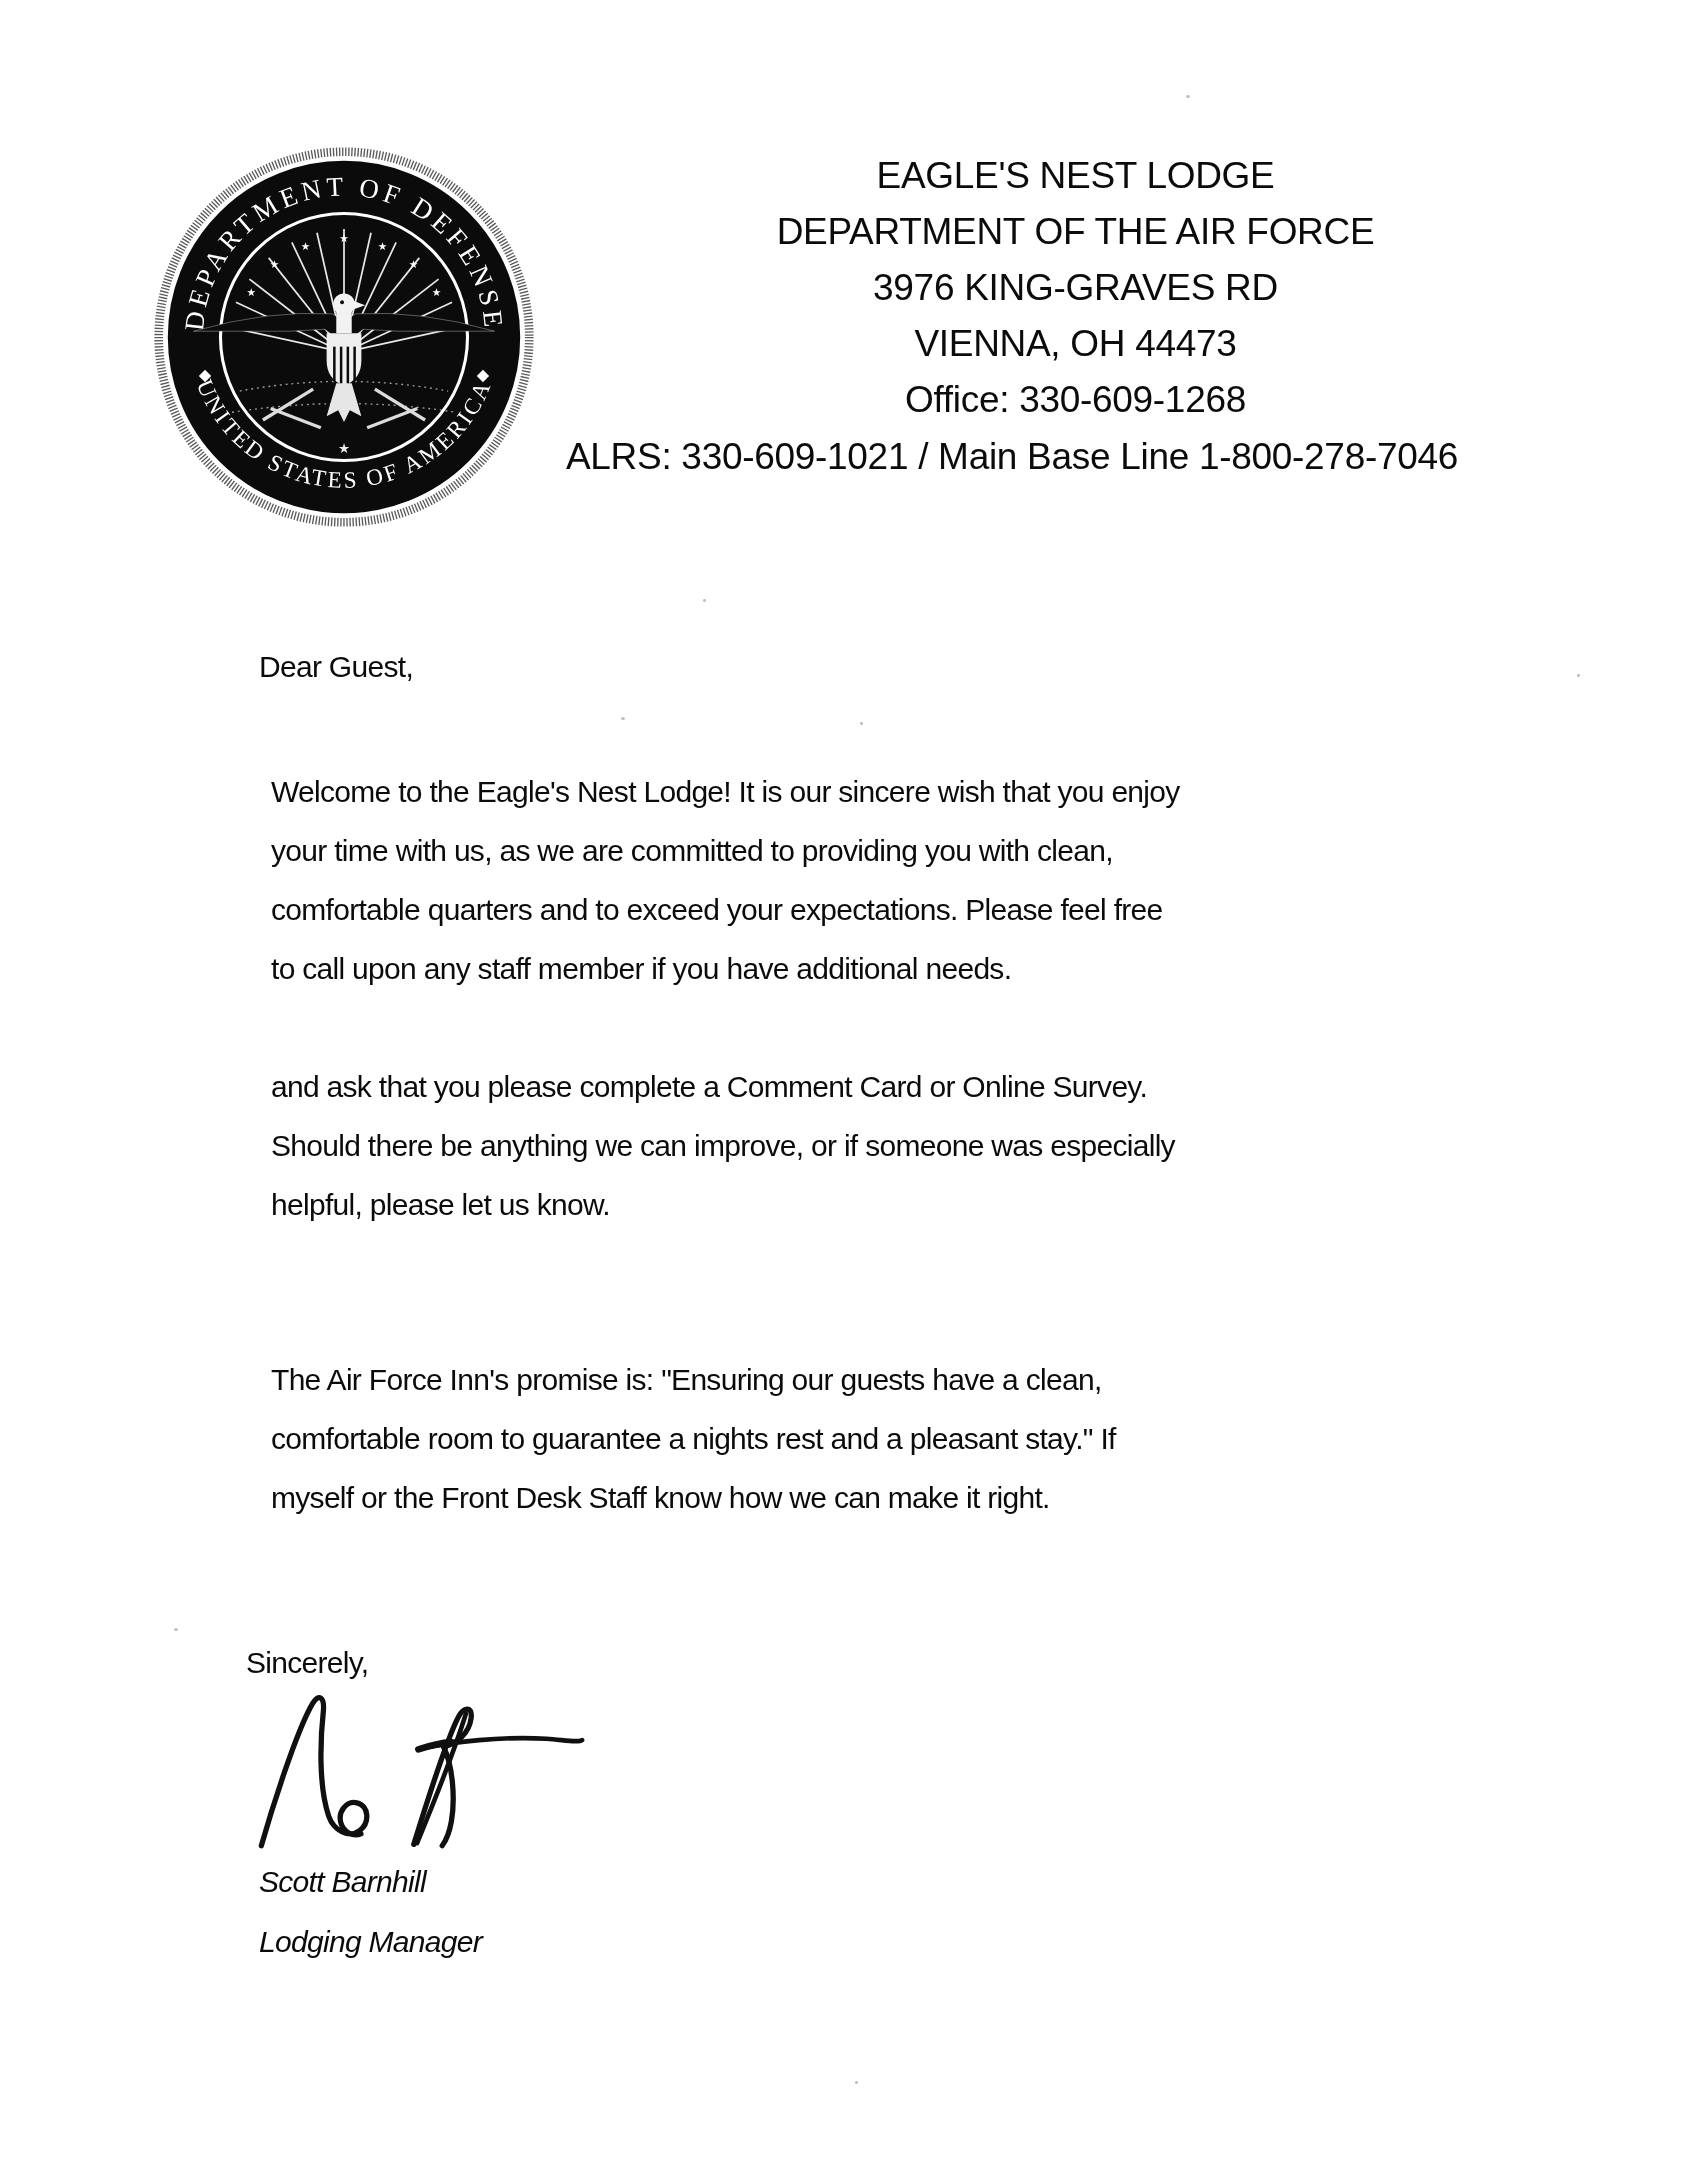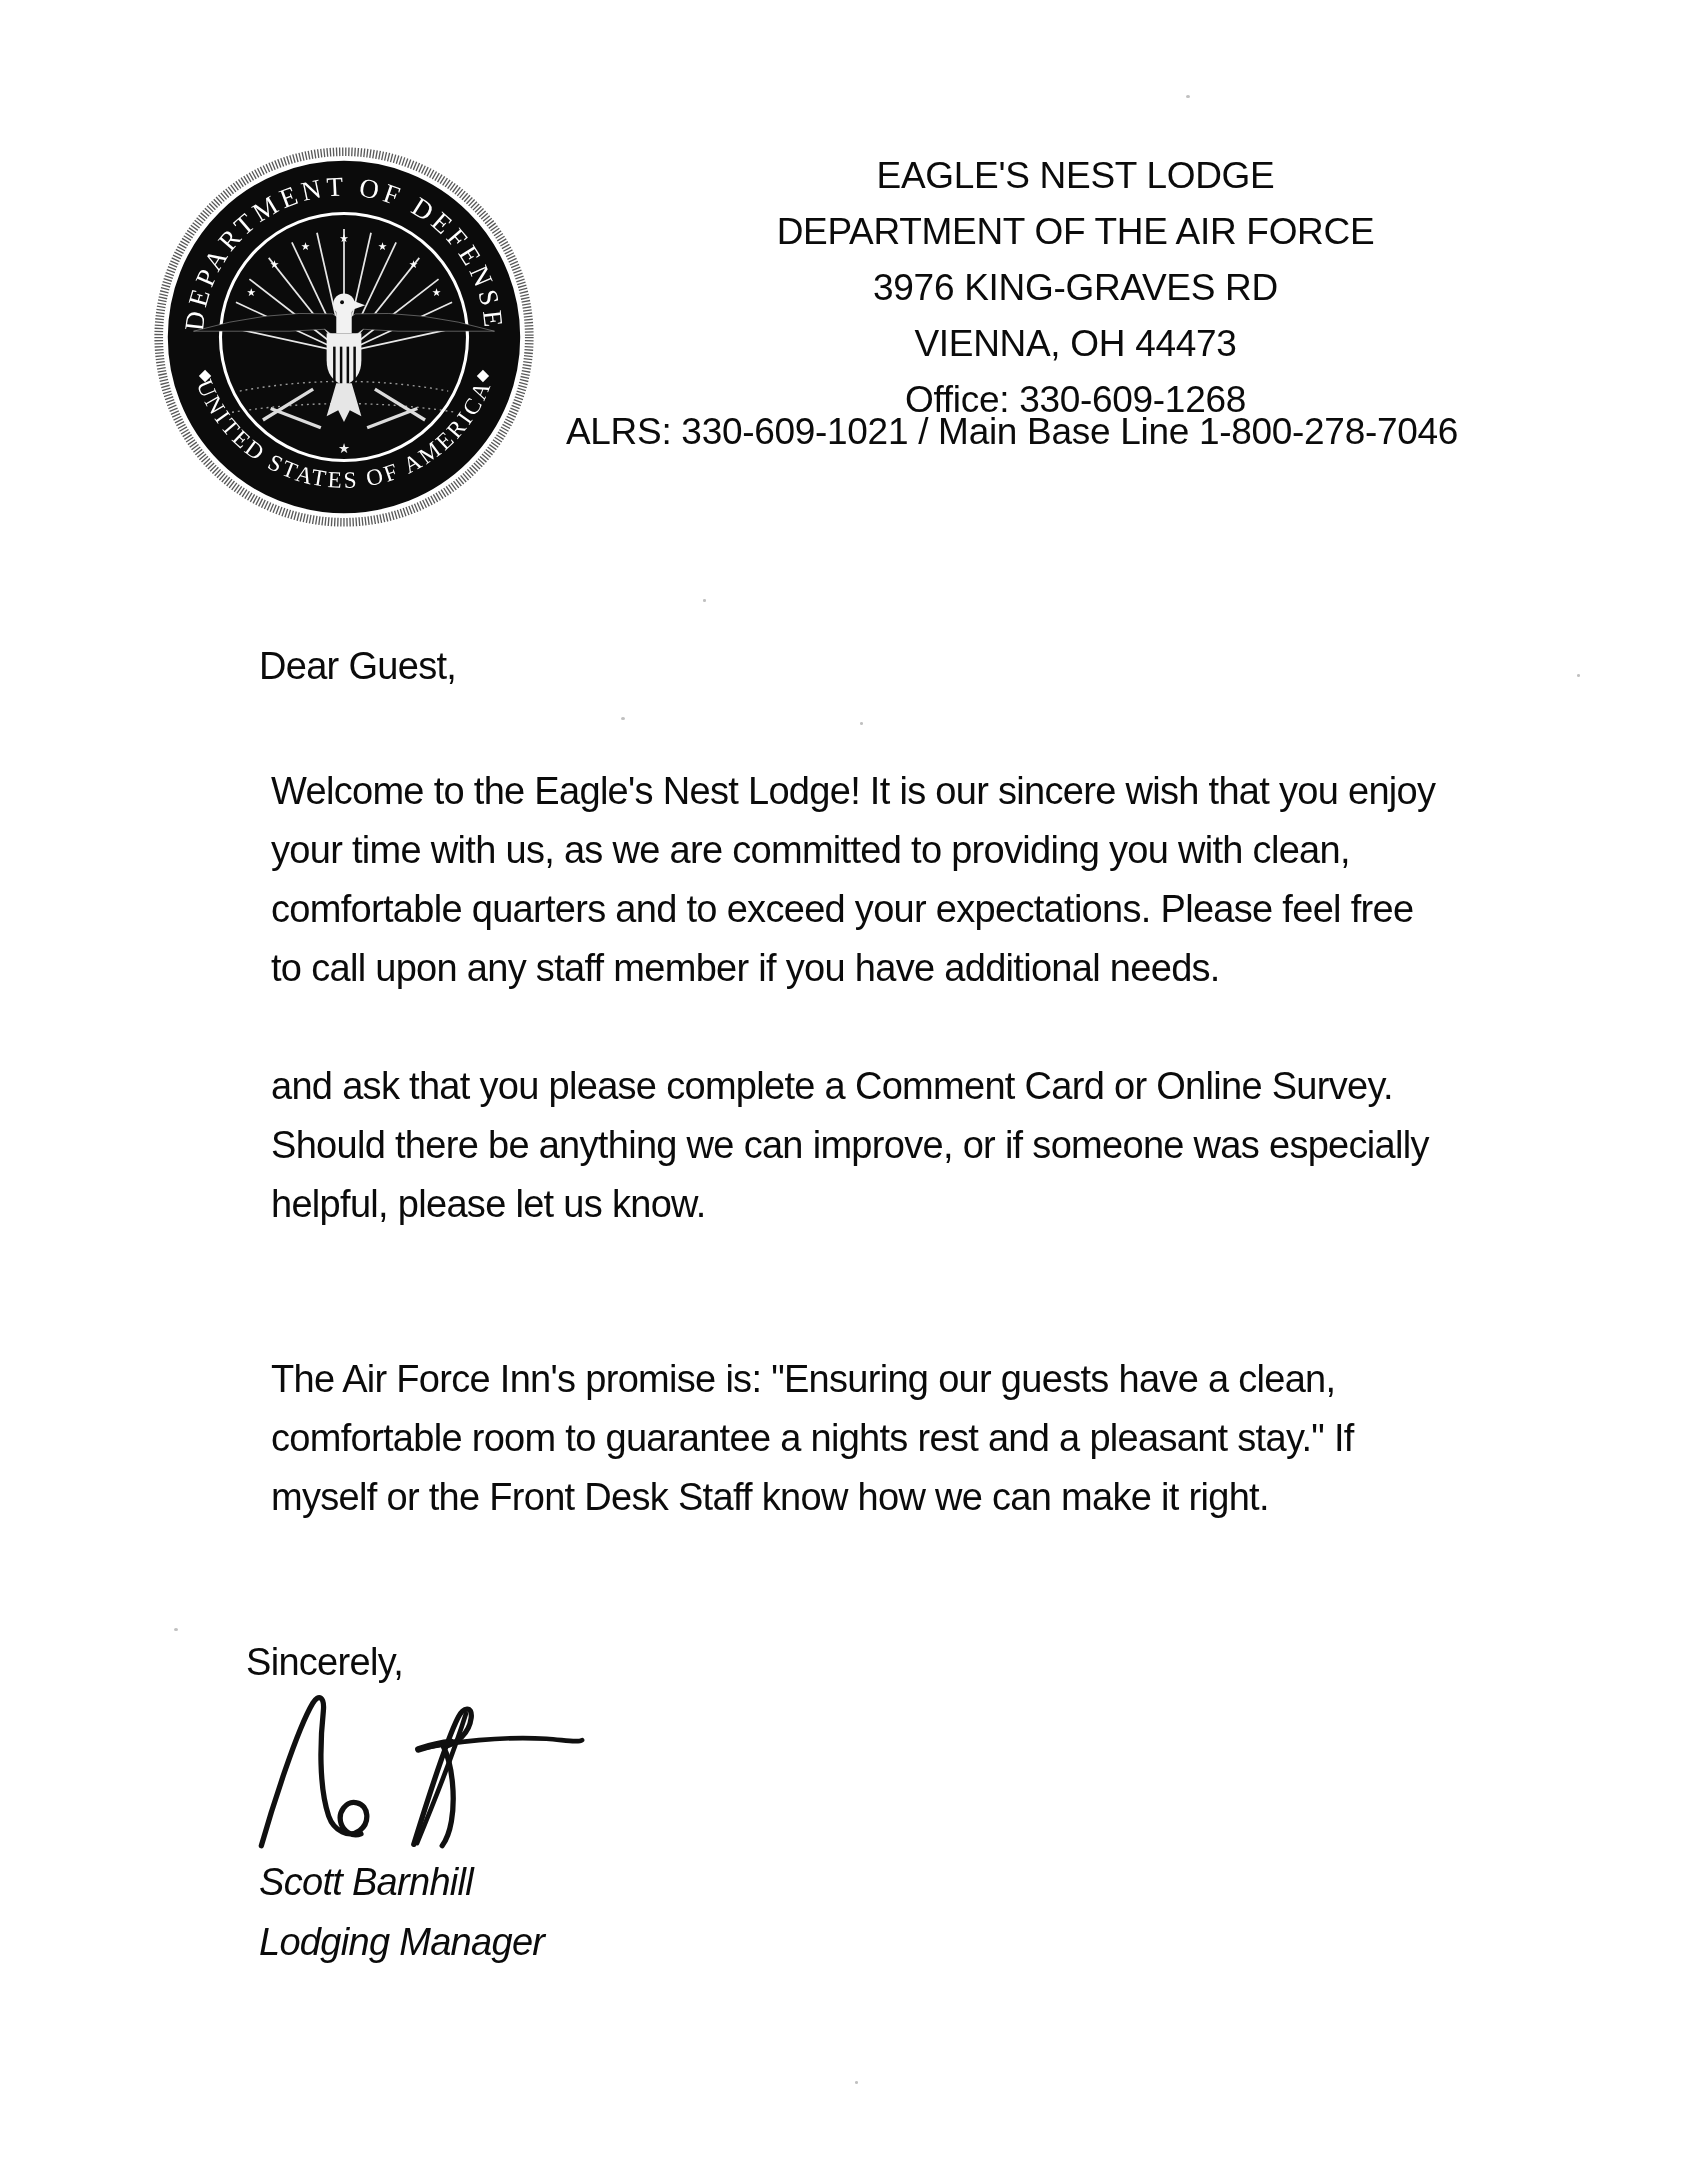--- a/index.html
+++ b/index.html
@@ -16,28 +16,28 @@
     position:absolute;left:151px;top:144px;width:386px;height:386px;
   }
   .lh-block{
     position:absolute;left:662px;top:148px;width:827px;
     text-align:center;
     font-size:37px;line-height:56px;
     letter-spacing:-0.3px;
     white-space:nowrap;
   }
   .alrs-line{
-    position:absolute;left:529px;top:404px;width:966px;
+    position:absolute;left:529px;top:429px;width:966px;
     text-align:center;
     font-size:37px;line-height:56px;
     letter-spacing:-0.3px;
     white-space:nowrap;
   }
   
-  .body-text{font-size:38px;letter-spacing:-0.7px;}
+  .body-text{font-size:30px;letter-spacing:-0.7px;}
   .salutation{position:absolute;left:259px;top:637px;line-height:59px;white-space:nowrap;}
   .para{position:absolute;left:259px;white-space:nowrap;line-height:59px;margin-left:12px;}
   .para-1{top:762px;}
   .para-2{top:1057px;}
   .para-3{top:1350px;}
   .closing{position:absolute;left:246px;top:1633px;line-height:59px;white-space:nowrap;}
   .signature{position:absolute;left:253px;top:1686px;width:344px;height:165px;}
   .signer{position:absolute;left:259px;top:1852px;line-height:60px;white-space:nowrap;font-style:italic;}
   
   .speck{position:absolute;background:#8d8d8d;border-radius:50%;opacity:.55;}

